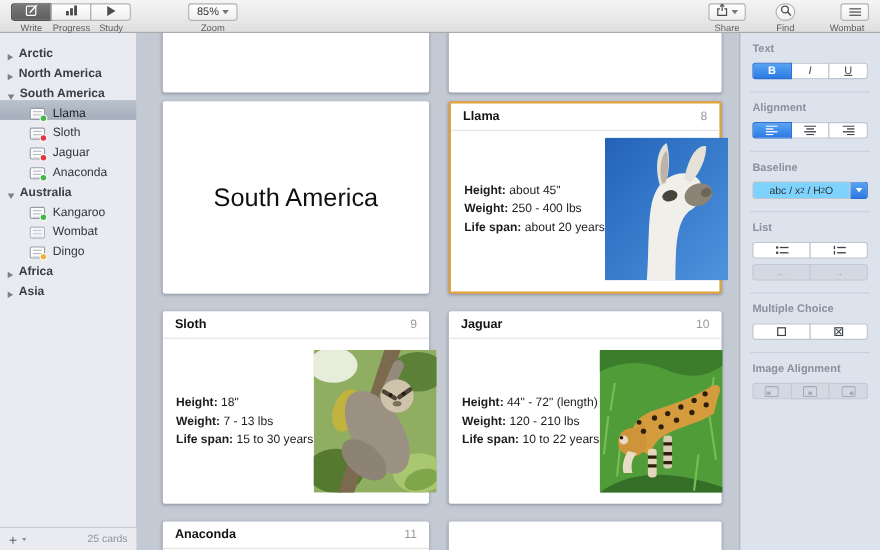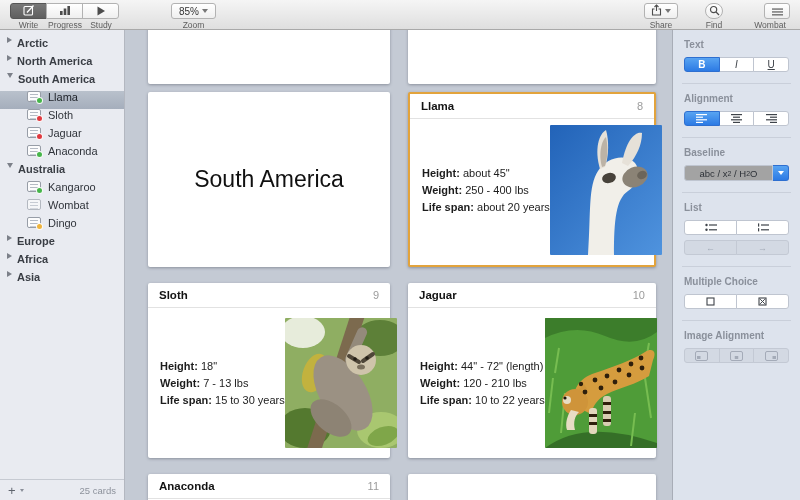--- a/index.html
+++ b/index.html
@@ -26,21 +26,21 @@
   .chev { width:0; height:0; border-left:3px solid transparent; border-right:3px solid transparent; border-top:4px solid #777; margin-left:3px; }
   .tb-right { margin-left:auto; display:flex; gap:27px; }
   .share-btn { width:34px; border-radius:3px; }
   .find-btn { width:18px; border-radius:8px; }
   .sb-btn { width:26px; border-radius:3px; margin-left:14px; }
 
   
   .sidenav { position:absolute; top:30px; left:0; width:125px; bottom:0;
     background:#e9ebf1; border-right:1px solid #b3b7c0; }
   .nav-list { padding-top:7px; }
-  .row { height:18px; display:flex; align-items:flex-start; font-size:11px; }
+  .row { height:18px; display:flex; align-items:flex-end; font-size:11px; }
   .grp { font-weight:bold; color:#3a3e45; padding-left:7px; }
   .grp .lbl { margin-left:5px; }
   .tri-r { width:0; height:0; border-top:3.5px solid transparent; border-bottom:3.5px solid transparent; border-left:5px solid #7c8089; }
   .tri-d { width:0; height:0; border-left:3.5px solid transparent; border-right:3.5px solid transparent; border-top:5px solid #7c8089; }
   .itm { padding-left:27px; color:#30343b; }
   .itm .lbl { margin-left:7px; }
   .itm.selected { background:linear-gradient(#b9c1cc,#a5aebc); color:#20242b; }
   .card-ico { position:relative; width:14px; height:11px; background:#fcfcfd;
     border:1px solid #979da7; border-radius:2px; flex:none; }
   .card-ico::before { content:""; position:absolute; left:2px; right:2px; top:2px; height:1px;
@@ -87,21 +87,21 @@
     background:#fff; border:1px solid #bfc5d0; font-size:10px; color:#3e4349; position:relative; }
   .sg + .sg { margin-left:-1px; }
   .sg:first-child { border-radius:3px 0 0 3px; }
   .sg:last-child { border-radius:0 3px 3px 0; }
   .sg.on { background:linear-gradient(#58a4f2,#2c7ae4); border-color:#2e6fd0; color:#fff; z-index:1; }
   .sg.dis { background:#d3d9e3; border-color:#c3c9d4; color:#a4abb8; }
   .sg b { font-weight:bold; } .sg i { font-style:italic; } .sg u { text-decoration:underline; }
   .btnrow { display:flex; }
   .btnrow + .btnrow { margin-top:5px; }
   .bselect { display:flex; height:16px; }
-  .bs-text { flex:1; background:#a3a3a3; border:1px solid #bfc5d0; border-radius:3px 0 0 3px;
+  .bs-text { flex:1; background:#7dd3fc; border:1px solid #bfc5d0; border-radius:3px 0 0 3px;
     display:flex; align-items:center; justify-content:center; font-size:9.5px; color:#2e3238; white-space:pre; }
   .bs-text sup { font-size:7px; } .bs-text sub { font-size:7px; }
   .bs-btn { width:16px; background:linear-gradient(#58a4f2,#2c7ae4); border:1px solid #2e6fd0; border-left:none;
     border-radius:0 3px 3px 0; display:flex; align-items:center; justify-content:center; }
   .bs-btn .chev { border-top-color:#fff; margin:0; }
   .btn-wide { height:16px; width:100%; background:linear-gradient(#ffffff,#f0f3f7);
     border:1px solid #b4bac5; border-radius:8px; font-size:10px; color:#3b4046;
     display:flex; align-items:center; justify-content:center; margin-top:6px; }
   .arrow-txt { font-size:9px; }
 </style>
@@ -245,24 +245,20 @@
       </div>
       <div class="row itm">
         <span class="card-ico plain"></span>
         <span class="lbl">Wombat</span>
       </div>
       <div class="row itm">
         <span class="card-ico">
             <span class="dot yellow"></span>
           </span>
         <span class="lbl">Dingo</span>
-      </div>
-      <div class="row grp">
-        <span class="tri-r"></span>
-        <span class="lbl">Europe</span>
       </div>
       <div class="row grp">
         <span class="tri-r"></span>
         <span class="lbl">Africa</span>
       </div>
       <div class="row grp">
         <span class="tri-r"></span>
         <span class="lbl">Asia</span>
       </div>
     </div>

